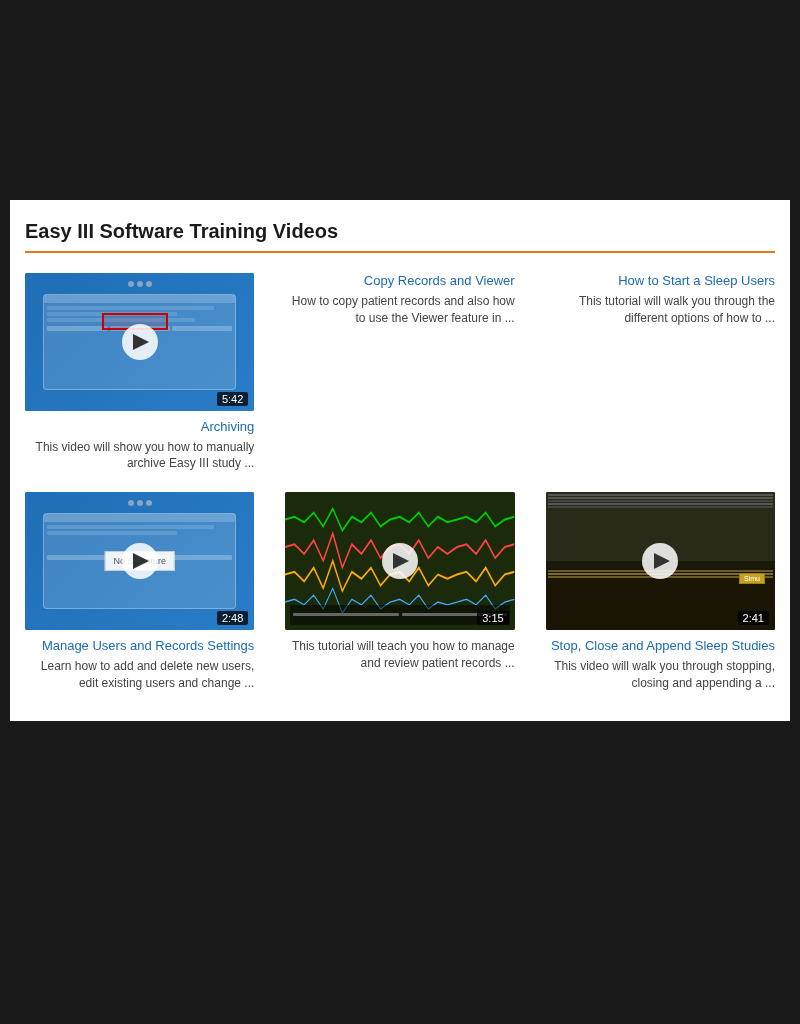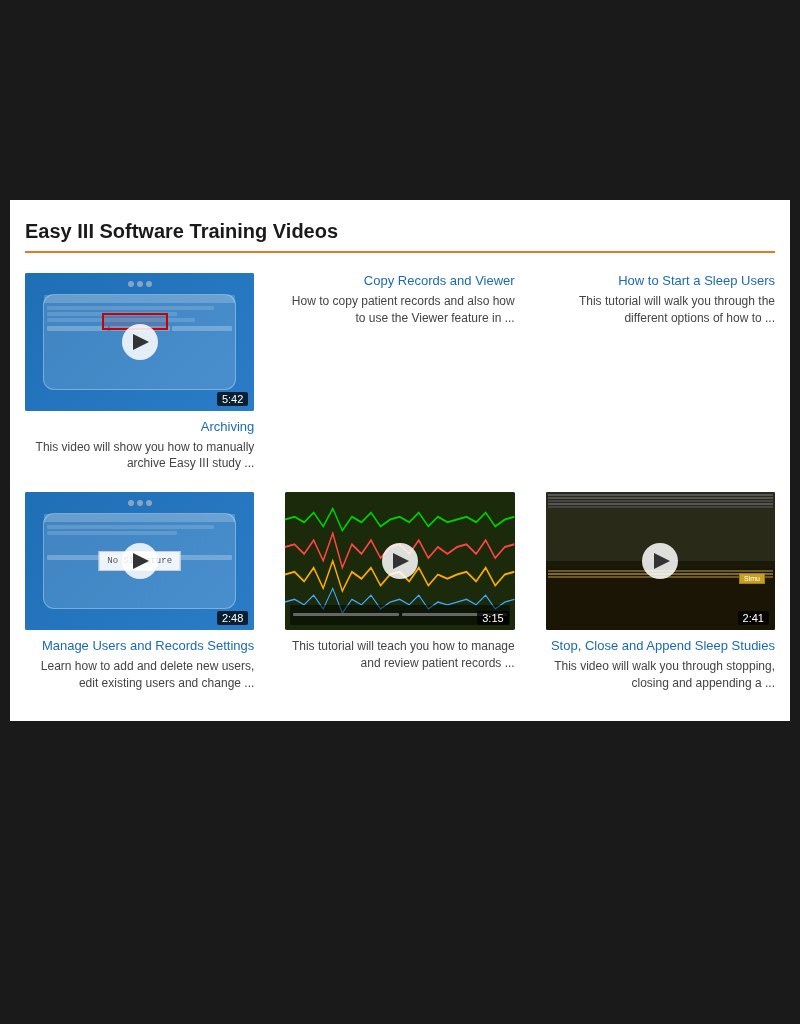--- a/index.html
+++ b/index.html
@@ -143,22 +143,21 @@
       border-radius: 50%;
     }
     .ui-panel {
       position: absolute;
       left: 8%;
       top: 15%;
       width: 84%;
       height: 70%;
       background: rgba(255,255,255,0.15);
       border: 1px solid rgba(255,255,255,0.3);
-      border-radius: 11px;
-      font-family: Liberation Mono, monospace;
+      border-radius: 4px;
     }
     .ui-panel-title {
       height: 8px;
       background: rgba(255,255,255,0.2);
       border-radius: 1px 1px 0 0;
     }
     .ui-panel-body {
       padding: 3px;
     }
     .ui-row {

